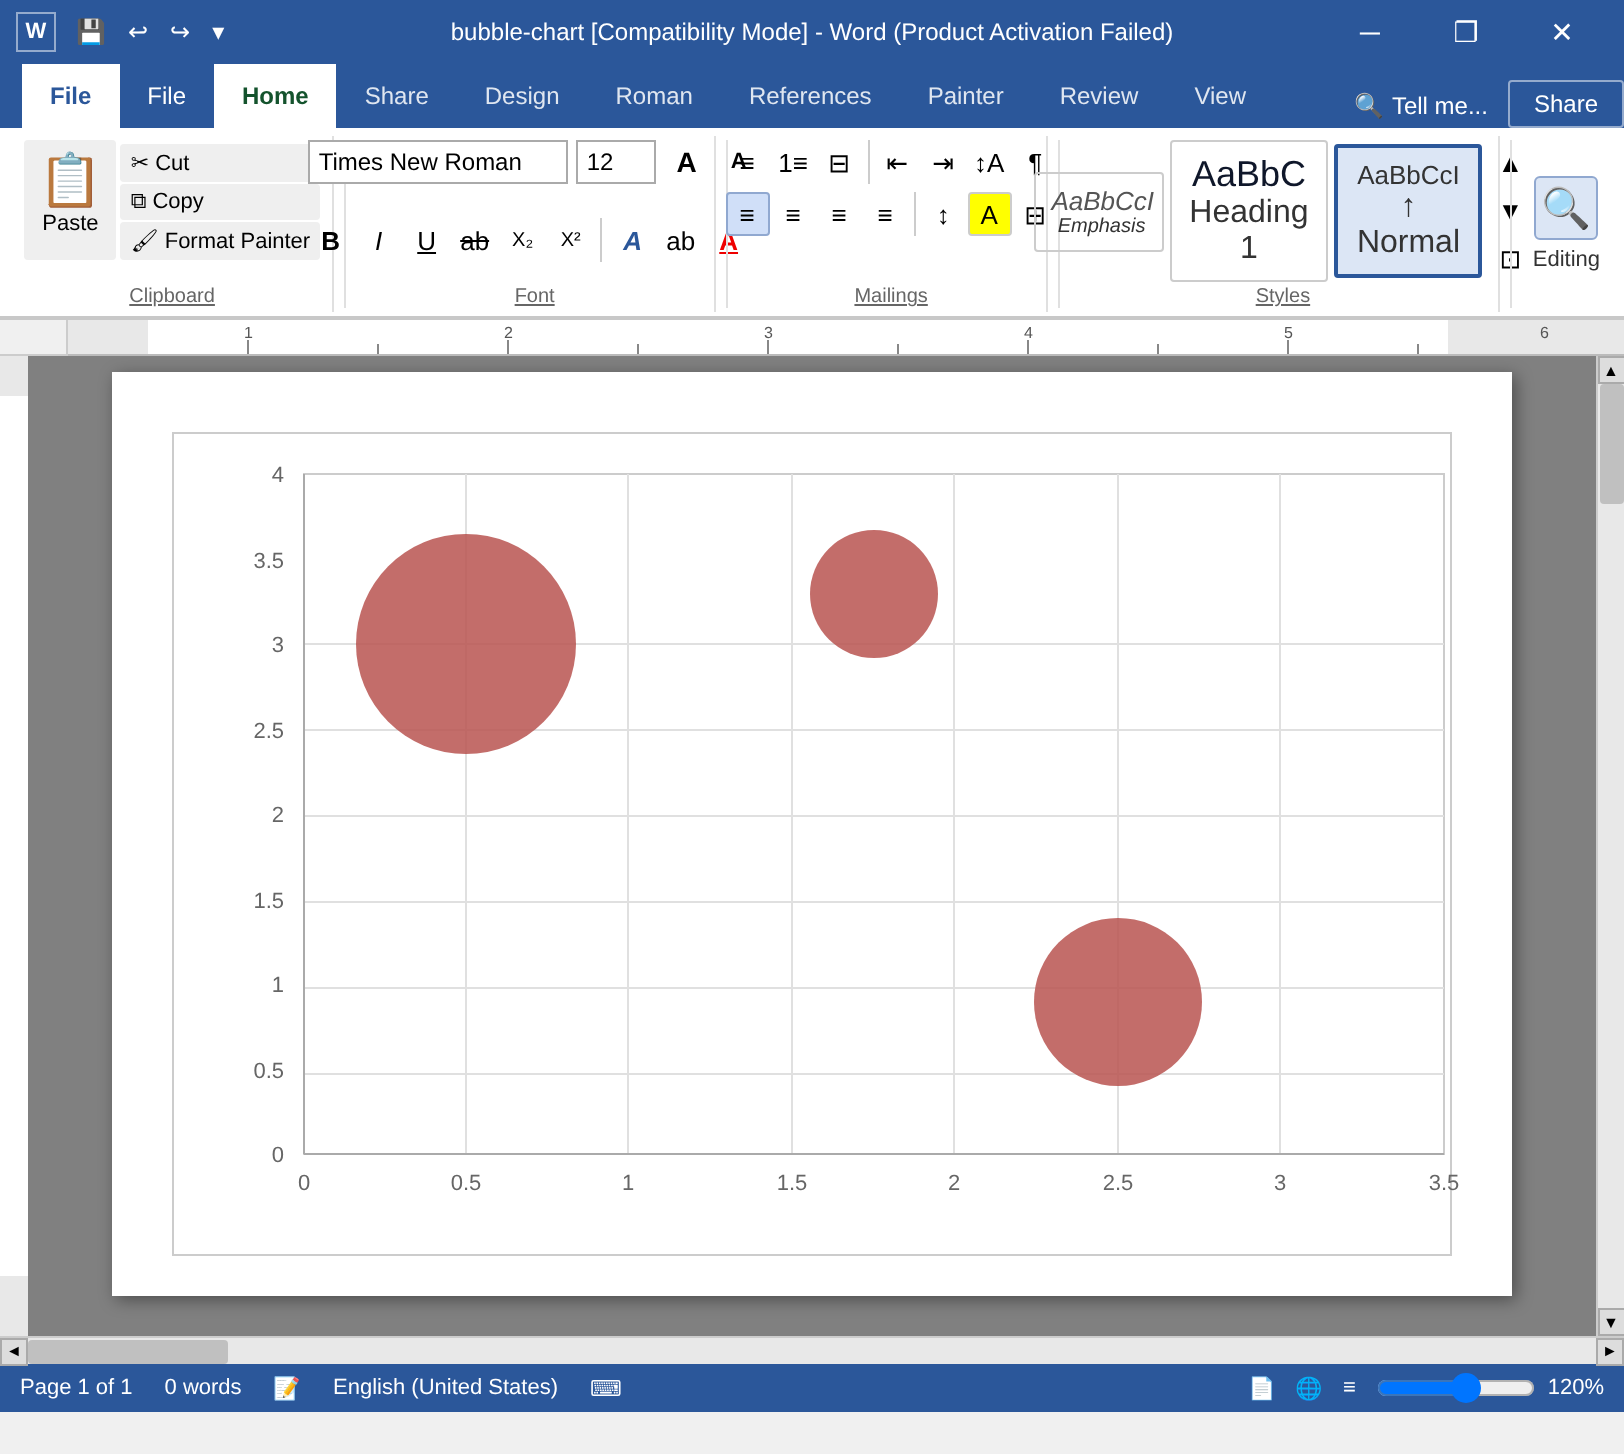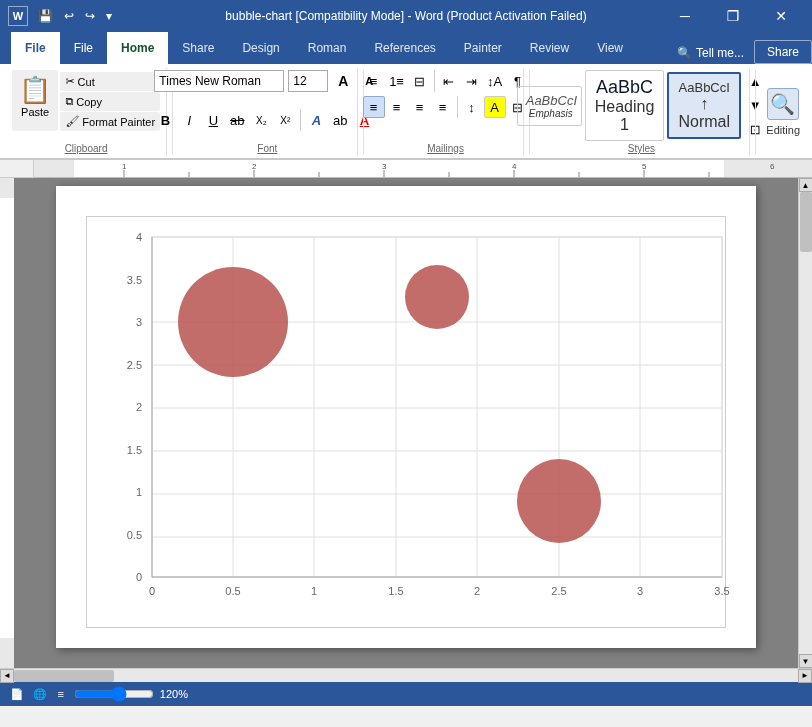--- a/index.html
+++ b/index.html
@@ -353,20 +353,27 @@
 
 <div style="height:14px; background:#f0f0f0; display:flex; align-items:center; border-top:1px solid #ccc;">
   <button style="width:14px; height:14px; background:#ddd; border:1px solid #aaa; cursor:pointer; font-size:8px;">◄</button>
   <div style="flex:1; height:100%; background:#e8e8e8;">
     <div style="width:100px; height:12px; background:#c0c0c0; border-radius:2px; margin:1px 0;"></div>
   </div>
   <button style="width:14px; height:14px; background:#ddd; border:1px solid #aaa; cursor:pointer; font-size:8px;">►</button>
 </div>
 
 <div class="status-bar">
+  <div class="status-left">
+    <span>Page 1 of 1</span>
+    <span>0 words</span>
+    <span>📝</span>
+    <span>English (United States)</span>
+    <span>⌨</span>
+  </div>
   <div class="status-right">
     <span style="cursor:pointer;">📄</span>
     <span style="cursor:pointer;">🌐</span>
     <span style="cursor:pointer;">≡</span>
     <div class="zoom-control">
       <input type="range" min="10" max="200" value="120" style="width: 80px; height: 10px;">
       <span>120%</span>
     </div>
   </div>
 </div>

